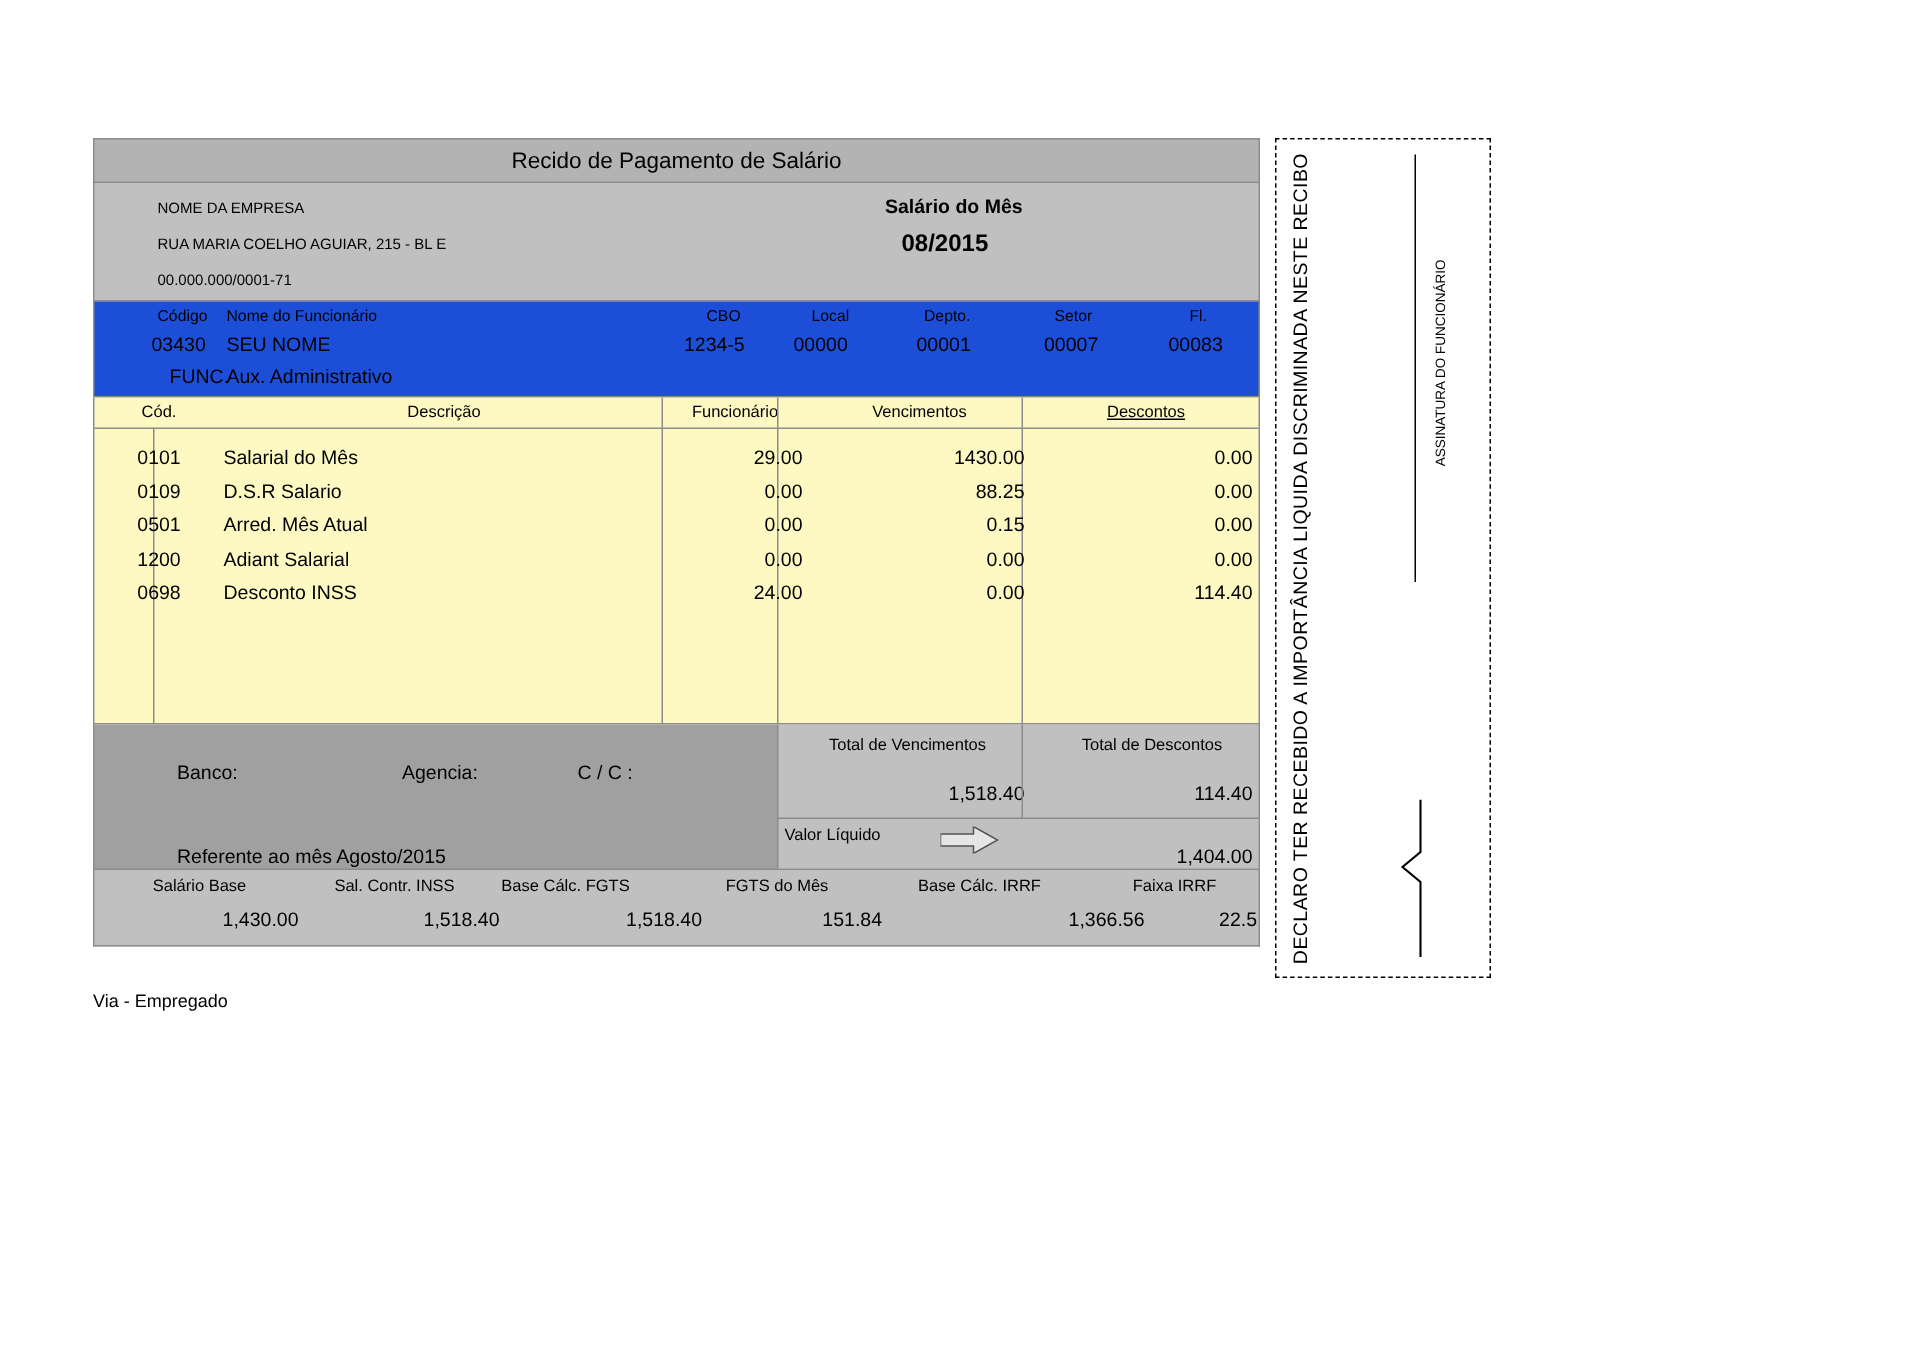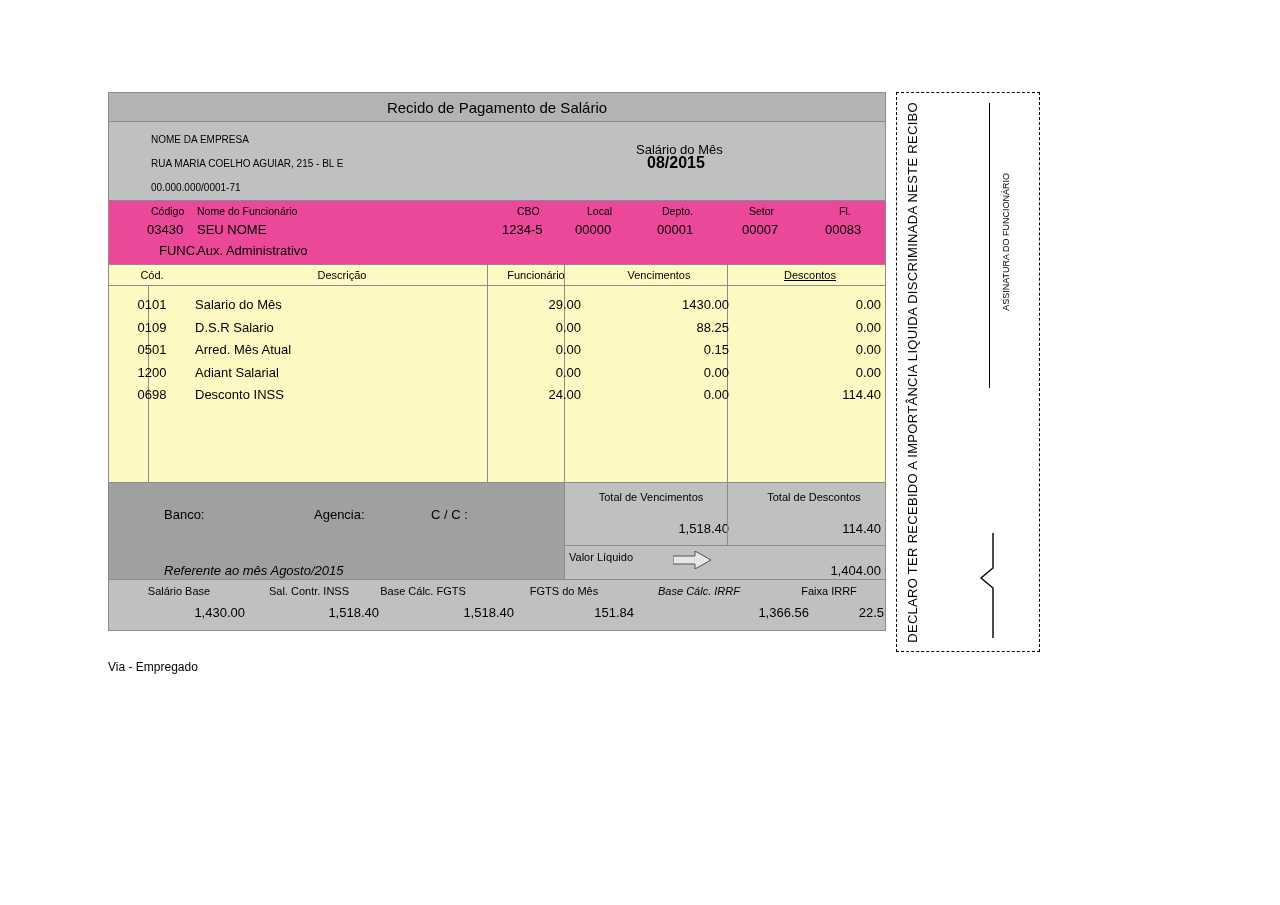--- a/index.html
+++ b/index.html
@@ -14,21 +14,20 @@
     color: #000;
     position: relative;
     overflow: hidden;
   }
 
   .page {
     position: absolute;
     left: 0; top: 0;
     width: 1199px;
     height: 905px;
-    margin-left: 46px;
   }
 
   
   .receipt {
     position: absolute;
     left: 62px;
     top: 92px;
     width: 778px;
   }
 
@@ -54,34 +53,34 @@
   .company-lines {
     position: absolute;
     left: 42px;
     top: 6px;
     font-size: 10px;
     line-height: 24px;
   }
   .salary-month-label {
     position: absolute;
     left: 527px;
-    top: 20px;
-    font-size: 13px;
-    font-weight: normal;
+    top: 8px;
+    font-size: 13px;
+    font-weight: bold;
   }
   .salary-month-value {
     position: absolute;
     left: 538px;
     top: 32px;
     font-size: 16px;
     font-weight: bold;
   }
 
   .employee-box {
-    background: #ec4899;
+    background: #1d4ed8;
     border: 1px solid #8c8c8c;
     border-top: none;
     height: 63px;
     position: relative;
   }
   .emp-hdr {
     position: absolute;
     top: 4px;
     font-size: 10.5px;
   }
@@ -304,21 +303,21 @@
       </div>
 
       <div class="vline" style="left:39px;  top:20px;"></div>
       <div class="vline" style="left:378px; top:0;"></div>
       <div class="vline" style="left:455px; top:0;"></div>
       <div class="vline" style="left:618px; top:0;"></div>
 
       <div style="position:absolute; left:0; right:0; top:32px;">
         <div class="row">
           <span class="c-cod">0101</span>
-          <span class="c-desc">Salario do Mês</span>
+          <span class="c-desc">Salarial do Mês</span>
           <span class="c-ref">29.00</span>
           <span class="c-venc">1430.00</span>
           <span class="c-desc2">0.00</span>
         </div>
         <div class="row">
           <span class="c-cod">0109</span>
           <span class="c-desc">D.S.R Salario</span>
           <span class="c-ref">0.00</span>
           <span class="c-venc">88.25</span>
           <span class="c-desc2">0.00</span>
@@ -346,21 +345,21 @@
         </div>
       </div>
     </div>
 
     <div class="totals">
       <div class="right-col"></div>
 
       <span class="bank-line" style="left:55px; top:24px;">Banco:</span>
       <span class="bank-line" style="left:205px;top:24px;">Agencia:</span>
       <span class="bank-line" style="left:322px;top:24px;">C / C :</span>
-      <span class="bank-line" style="left:55px; top:80px;font-style:italic;">Referente ao mês Agosto/2015</span>
+      <span class="bank-line" style="left:55px; top:80px;">Referente ao mês Agosto/2015</span>
 
       <span class="tot-label" style="left:477px; top:8px; width:130px; text-align:center;">Total de Vencimentos</span>
       <span class="tot-label" style="left:640px; top:8px; width:130px; text-align:center;">Total de Descontos</span>
       <span class="tot-value" style="left:480px; top:38px; width:140px; text-align:right;">1,518.40</span>
       <span class="tot-value" style="left:630px; top:38px; width:142px; text-align:right;">114.40</span>
 
       <div class="sep-h" style="left:455px; top:62px; right:0;"></div>
       <div class="sep-v" style="left:618px; top:0; height:62px;"></div>
 
       <span class="tot-label" style="left:460px; top:68px;">Valor Líquido</span>
@@ -369,21 +368,21 @@
       <svg class="arrow" viewBox="0 0 40 18">
         <polygon points="0,5 22,5 22,0 38,9 22,18 22,13 0,13" fill="#e6e6e6" stroke="#555" stroke-width="1"></polygon>
       </svg>
     </div>
 
     <div class="bases">
       <span class="b-lbl" style="left:0px;   width:140px;">Salário Base</span>
       <span class="b-lbl" style="left:130px; width:140px;">Sal. Contr. INSS</span>
       <span class="b-lbl" style="left:244px; width:140px;">Base Cálc. FGTS</span>
       <span class="b-lbl" style="left:385px; width:140px;">FGTS do Mês</span>
-      <span class="b-lbl" style="left:500px; width:180px;font-style:italic;">Base Cálc. IRRF</span>
+      <span class="b-lbl" style="left:500px; width:180px;">Base Cálc. IRRF</span>
       <span class="b-lbl" style="left:665px; width:110px;">Faixa IRRF</span>
 
       <span class="b-val" style="left:0px;   width:136px;">1,430.00</span>
       <span class="b-val" style="left:130px; width:140px;">1,518.40</span>
       <span class="b-val" style="left:265px; width:140px;">1,518.40</span>
       <span class="b-val" style="left:385px; width:140px;">151.84</span>
       <span class="b-val" style="left:540px; width:160px;">1,366.56</span>
       <span class="b-val" style="left:660px; width:115px;">22.5</span>
     </div>
   </div>

